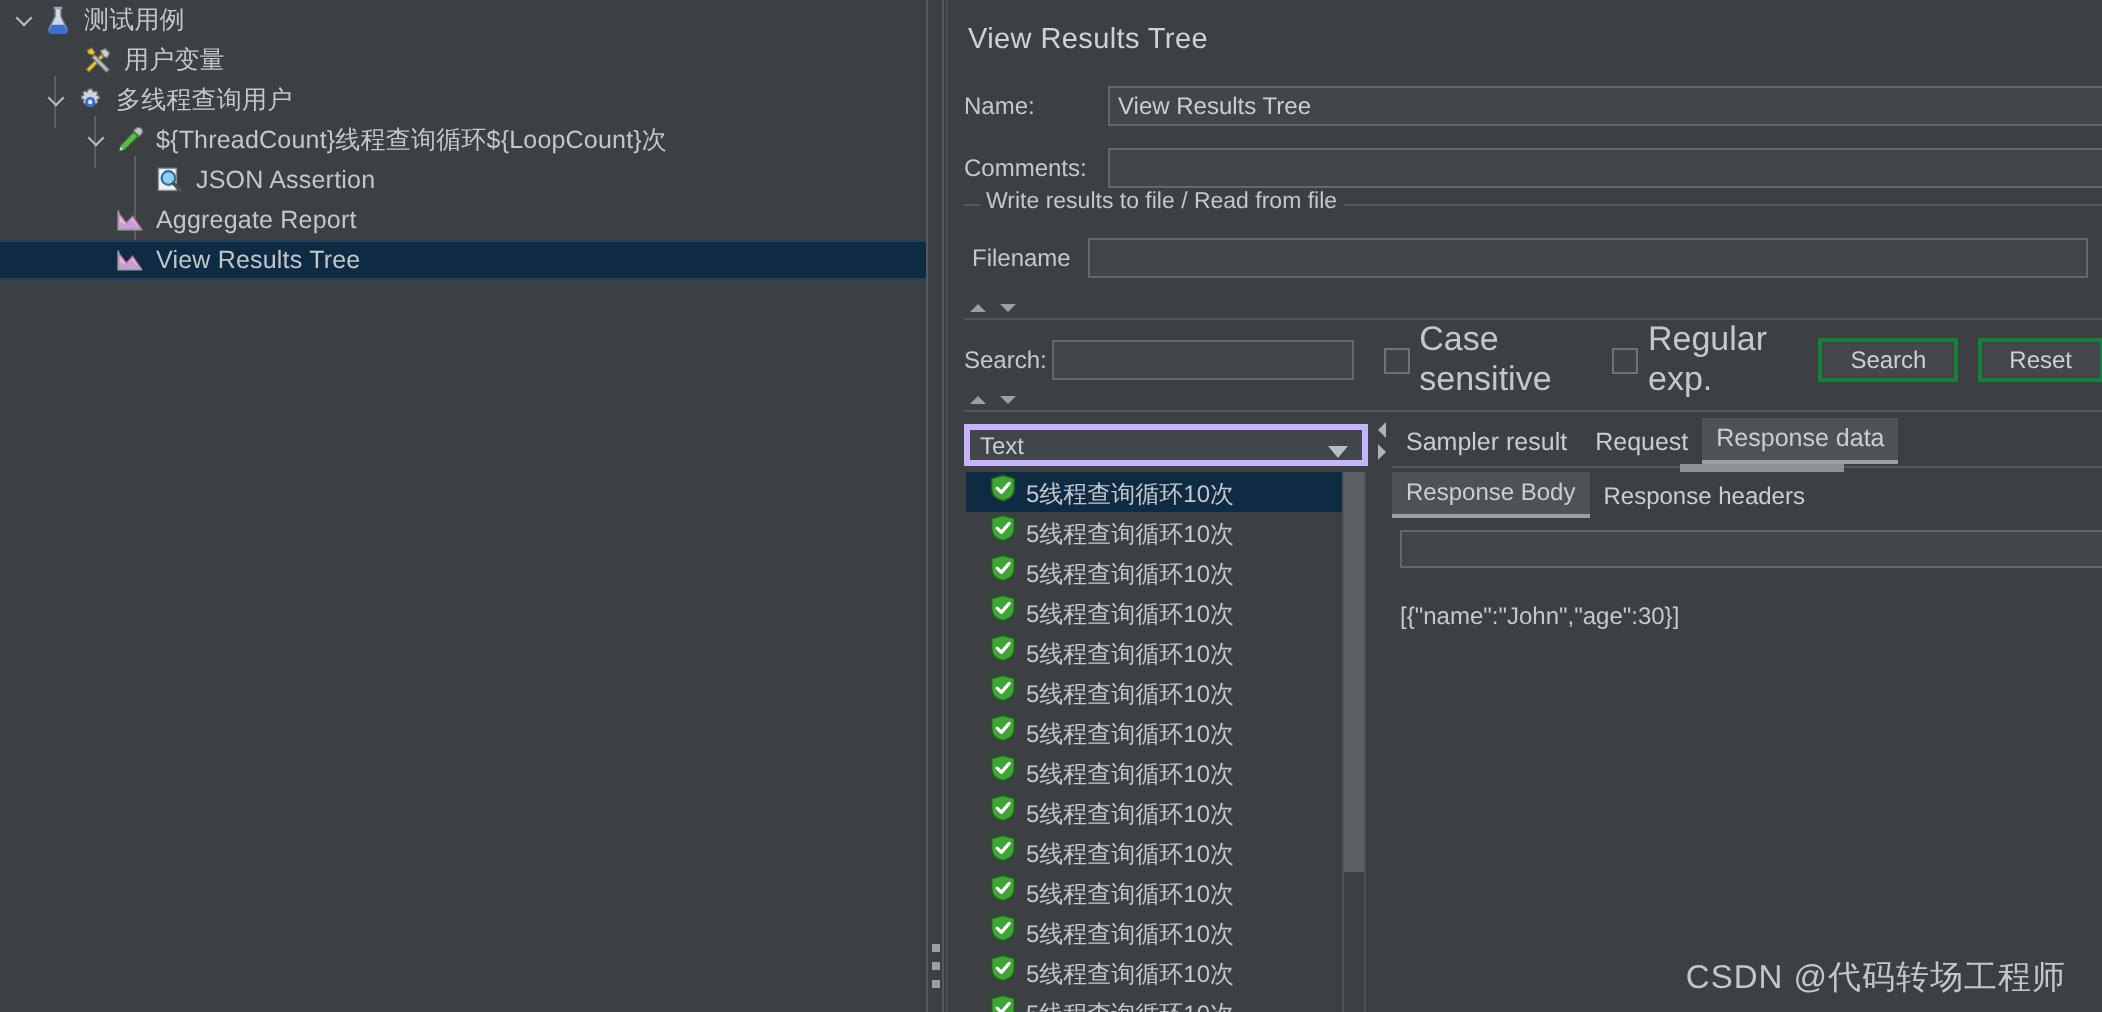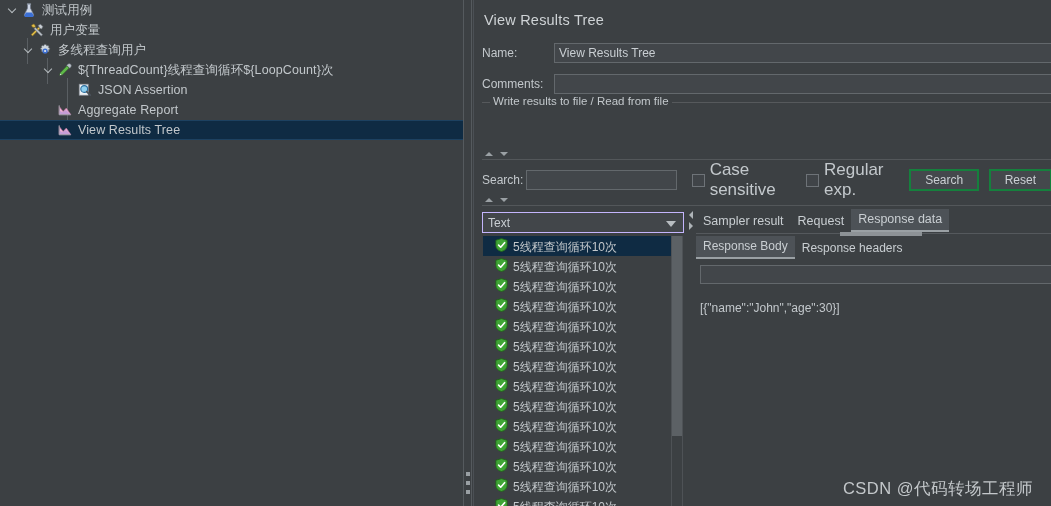--- a/index.html
+++ b/index.html
@@ -208,21 +208,21 @@
     align-items: center; justify-content: center;
     font-family: inherit;
   }
 
   
   #combo {
     position: absolute;
     left: 8px; top: 212px;
     width: 202px; height: 21px;
     background: #42464a;
-    border: 1px solid #c4b5fd;
+    border: 3px solid #c4b5fd;
     display: flex; align-items: center;
     padding: 0 5px;
     font-size: 12px;
     color: #c9ced2;
   }
   #combo .arrow {
     position: absolute;
     right: 7px; top: 8px;
     width: 0; height: 0;
     border-left: 5px solid transparent;
@@ -382,21 +382,21 @@
       <span class="ticon">
         <svg width="16" height="16" viewBox="0 0 16 16">
           <path d="M6.5 2h3v4.2l3 6.1c.5 1-.2 2.2-1.3 2.2H4.8c-1.1 0-1.8-1.2-1.3-2.2l3-6.1V2z" fill="#cfd7e6" stroke="#6d7685" stroke-width=".7"></path>
           <path d="M5 10.4h6l1.5 2.9c.4.8-.1 1.7-1 1.7H4.5c-.9 0-1.4-.9-1-1.7L5 10.4z" fill="#3b6fd4"></path>
           <rect x="5.9" y="1.4" width="4.2" height="1.2" rx=".3" fill="#9aa3b2"></rect>
         </svg>
       </span>
       <span class="tlabel">测试用例</span>
     </div>
 
-    <div class="tree-row" style="padding-left:12px;font-family:Liberation Mono, monospace;">
+    <div class="tree-row" style="padding-left:24px;font-family:Liberation Mono, monospace;">
       <span class="tw"></span>
       <span class="ticon">
         <svg width="16" height="16" viewBox="0 0 16 16">
           <path d="M2.2 12.6 9.6 5.2l1.3 1.3-7.4 7.4z" fill="#e7c24a" stroke="#8a7024" stroke-width=".6"></path>
           <path d="M9.2 3.4l2.4-1.1 2.2 2.2-1.1 2.4-1.9-.6z" fill="#c9ced4" stroke="#6f757c" stroke-width=".6"></path>
           <path d="M13.6 12.8 6.4 5.4 5 6.8l7.2 7.3z" fill="#b9bfc6" stroke="#6f757c" stroke-width=".6"></path>
           <path d="M2.6 3.2 4.9 2l1.6 2.2-1 1.3-2.3-.6z" fill="#e7c24a" stroke="#8a7024" stroke-width=".6"></path>
         </svg>
       </span>
       <span class="tlabel">用户变量</span>
@@ -481,20 +481,24 @@
       <span class="txtbox" style="width:498px;">View Results Tree</span>
     </div>
 
     <div class="field-row" style="top:74px; width:570px;">
       <span class="field-label">Comments:</span>
       <span class="txtbox" style="width:498px;"></span>
     </div>
 
     <div id="groupbox">
       <span class="gtitle">Write results to file / Read from file</span>
+      <div class="field-row" style="top:16px; left:4px; width:560px;">
+        <span class="field-label" style="width:58px;">Filename</span>
+        <span class="txtbox" style="width:500px;"></span>
+      </div>
     </div>
 
     <div class="toggle-bar" style="top:150px; width:570px;">
       <span class="tri up"></span>
       <span class="tri down"></span>
     </div>
 
     <div id="search-row">
       <span class="field-label" style="width:44px;">Search:</span>
       <span class="txtbox" style="width:190px;"></span>

